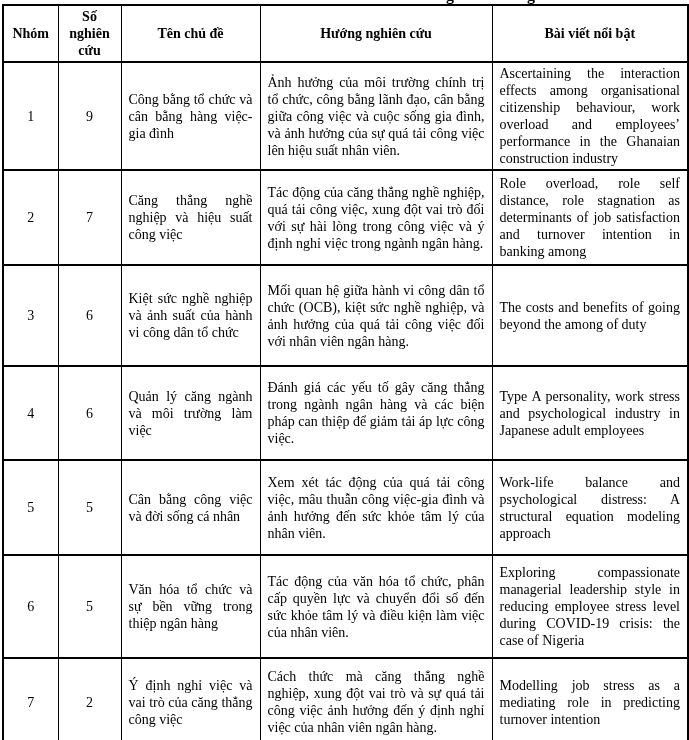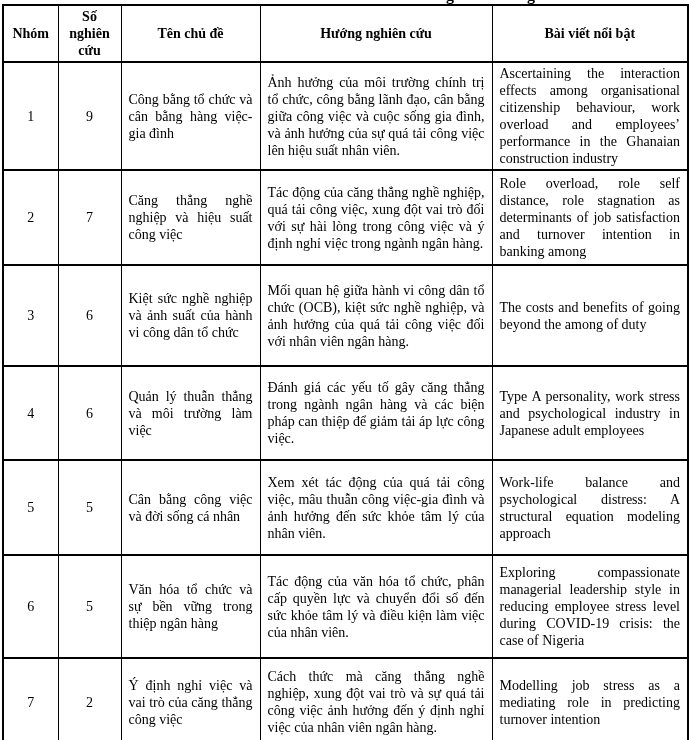--- a/index.html
+++ b/index.html
@@ -110,21 +110,21 @@
     <tr style="height:101px;">
       <td class="center">3</td>
       <td class="center">6</td>
       <td class="just">Kiệt sức nghề nghiệp và ảnh suất của hành vi công dân tổ chức</td>
       <td class="just">Mối quan hệ giữa hành vi công dân tổ chức (OCB), kiệt sức nghề nghiệp, và ảnh hưởng của quá tải công việc đối với nhân viên ngân hàng.</td>
       <td class="just">The costs and benefits of going beyond the among of duty</td>
     </tr>
     <tr style="height:94px;">
       <td class="center">4</td>
       <td class="center">6</td>
-      <td class="just">Quản lý thuẫn thẳng và môi trường làm việc</td>
+      <td class="just">Quản lý căng ngành và môi trường làm việc</td>
       <td class="just">Đánh giá các yếu tố gây căng thẳng trong ngành ngân hàng và các biện pháp can thiệp để giảm tải áp lực công việc.</td>
       <td class="just">Type A personality, work stress and psychological industry in Japanese adult employees</td>
     </tr>
     <tr style="height:95px;">
       <td class="center">5</td>
       <td class="center">5</td>
       <td class="just">Cân bằng công việc và đời sống cá nhân</td>
       <td class="just">Xem xét tác động của quá tải công việc, mâu thuẫn công việc-gia đình và ảnh hưởng đến sức khỏe tâm lý của nhân viên.</td>
       <td class="just">Work-life balance and psychological distress: A structural equation modeling approach</td>
     </tr>

